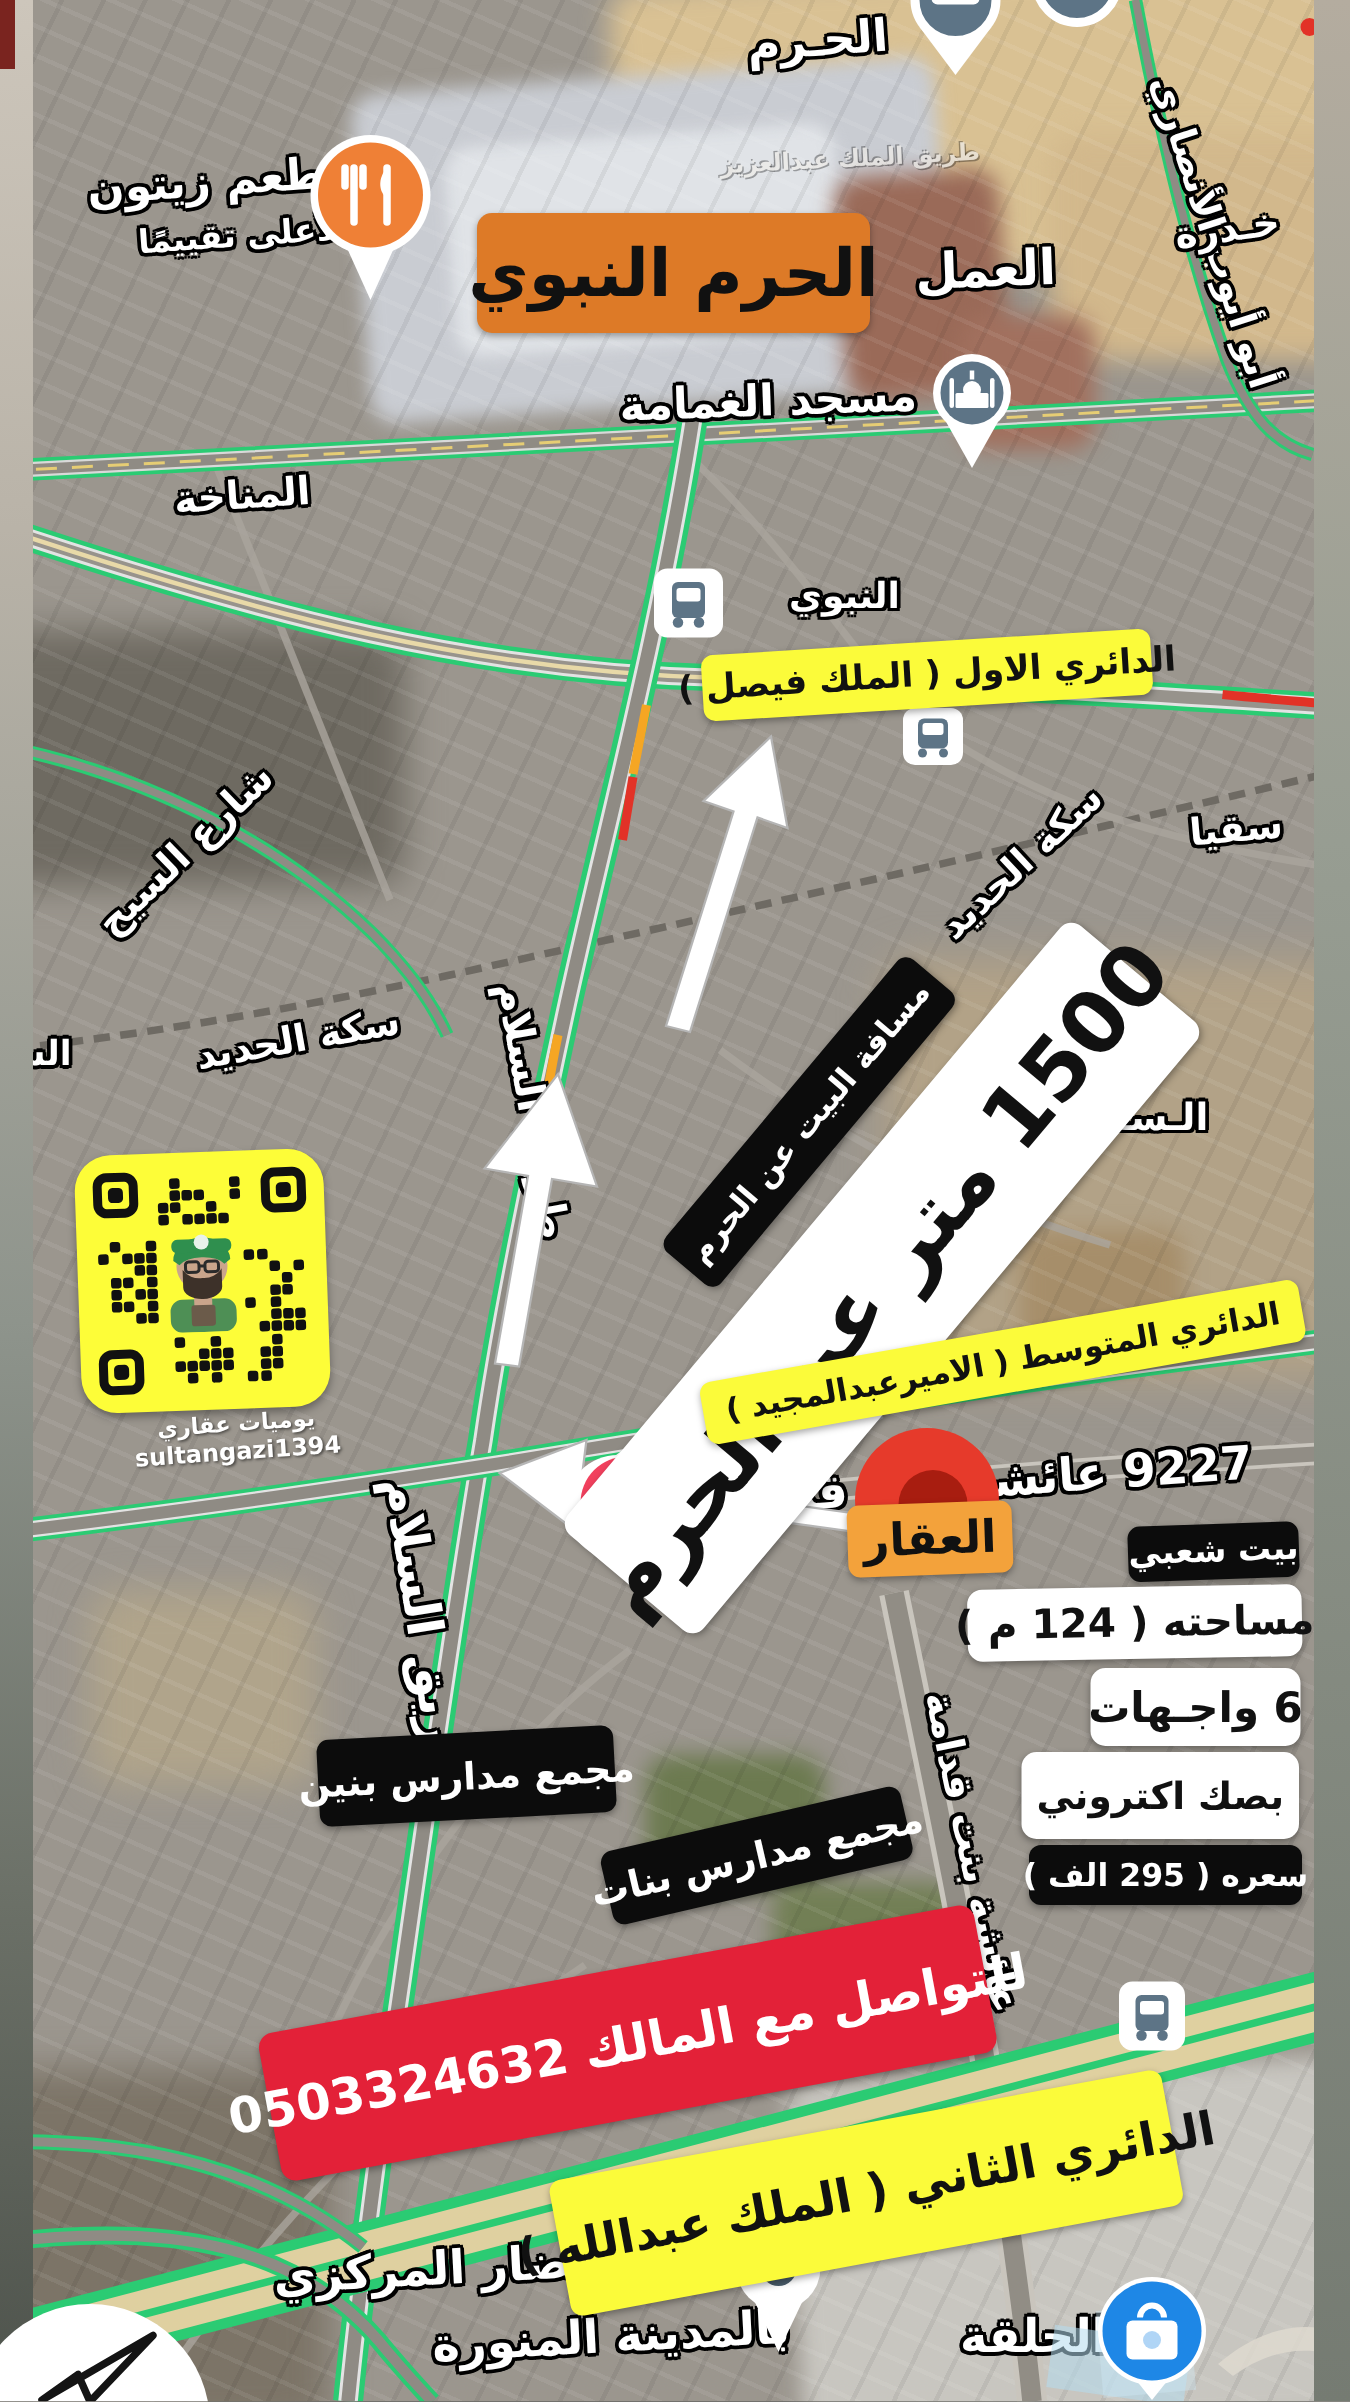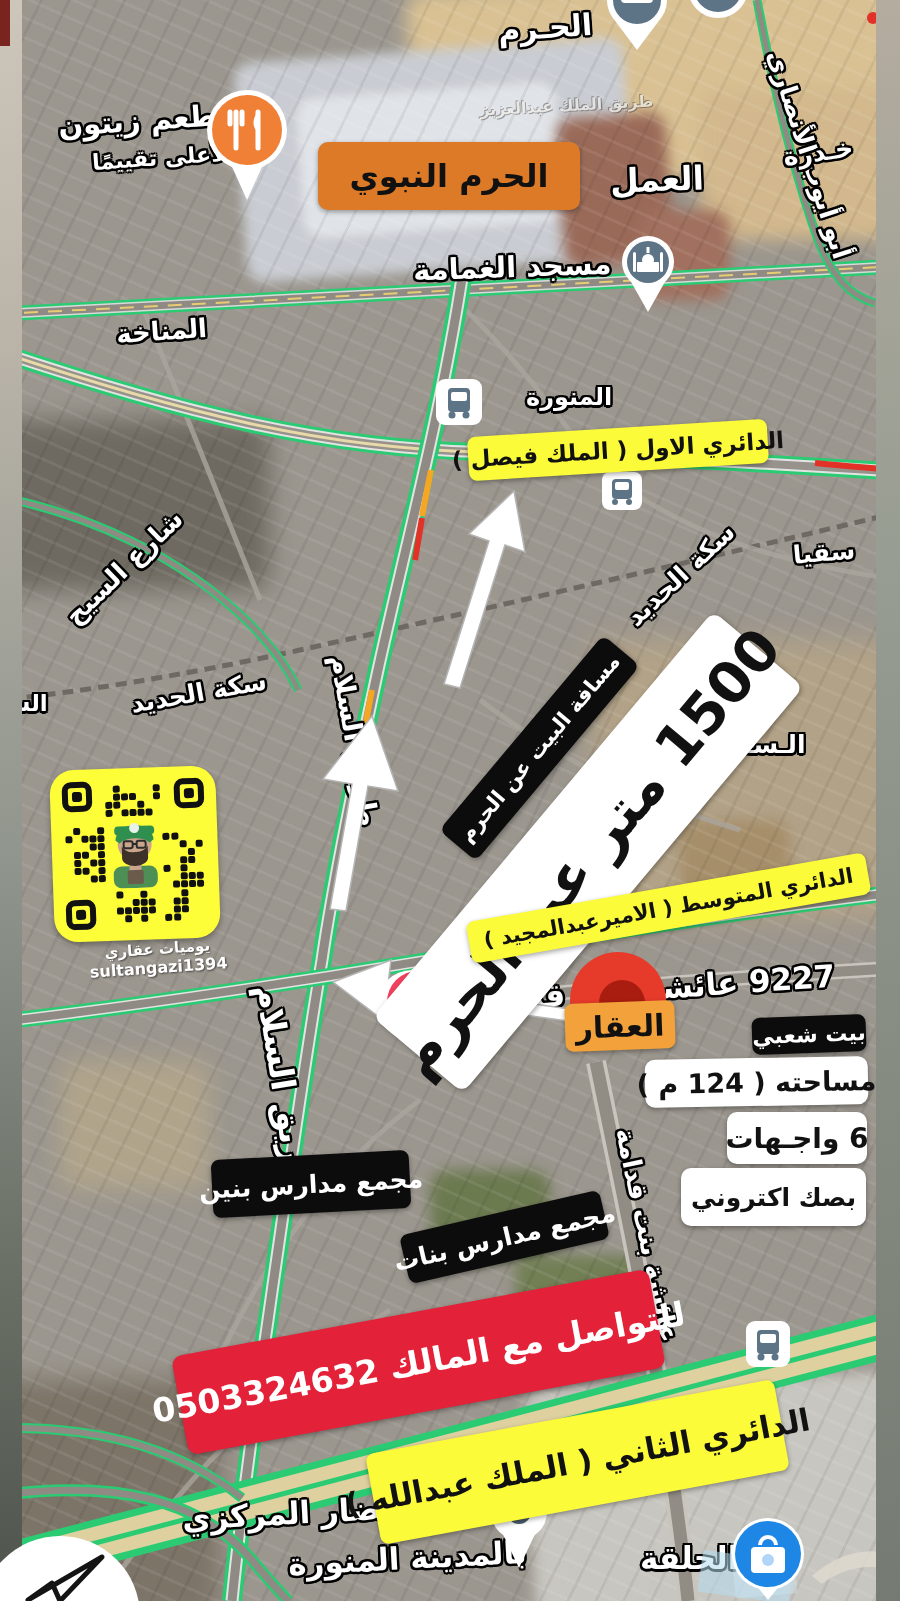--- a/index.html
+++ b/index.html
@@ -115,21 +115,21 @@
 
   <div class="mlabel" style="left:498px;top:10px;font-size:30px;transform:rotate(-4deg);">الحـرم</div>
   <div class="mlabel" style="left:700px;top:140px;font-size:25px;transform:rotate(72deg);transform-origin:center;">أبو أيوب الأنصاري</div>
   <div class="mlabel" style="left:58px;top:103px;font-size:29px;transform:rotate(-4deg);">مطعم زيتون</div>
   <div class="mlabel" style="left:92px;top:145px;font-size:22px;transform:rotate(-4deg);">الأعلى تقييمًا</div>
   <div class="mlabel faint" style="left:480px;top:96px;font-size:16px;transform:rotate(-3deg);color:#efede9;">طريق الملك عبدالعزيز</div>
   <div class="mlabel" style="left:610px;top:160px;font-size:33px;transform:rotate(-2deg);">العمل</div>
   <div class="mlabel" style="left:783px;top:138px;font-size:25px;transform:rotate(-8deg);">خـدرة</div>
   <div class="mlabel" style="left:413px;top:250px;font-size:29px;transform:rotate(-2deg);">مسجد الغمامة</div>
   <div class="mlabel" style="left:116px;top:316px;font-size:26px;transform:rotate(-4deg);">المناخة</div>
-  <div class="mlabel" style="left:526px;top:383px;font-size:24px;">المنورة</div>
+  <div class="mlabel" style="left:526px;top:383px;font-size:24px;">النبوي</div>
   <div class="mlabel" style="left:793px;top:538px;font-size:25px;transform:rotate(-5deg);">سقيا</div>
   <div class="mlabel" style="left:612px;top:560px;font-size:25px;transform:rotate(-43deg);">سكة الحديد</div>
   <div class="mlabel" style="left:48px;top:552px;font-size:26px;transform:rotate(-44deg);">شارع السيح</div>
   <div class="mlabel" style="left:130px;top:678px;font-size:25px;transform:rotate(-10deg);">سكة الحديد</div>
   <div class="mlabel" style="left:-8px;top:690px;font-size:23px;">الســ</div>
   <div class="mlabel" style="left:268px;top:725px;font-size:27px;letter-spacing:6px;transform:rotate(80deg);">طريق السلام</div>
   <div class="mlabel" style="left:716px;top:730px;font-size:25px;">الـسقيا</div>
   <div class="mlabel" style="left:178px;top:1070px;font-size:33px;letter-spacing:9px;transform:rotate(81deg);">طريق السلام</div>
   <div class="mlabel" style="left:478px;top:970px;font-size:31px;transform:rotate(-4deg);">9227 عائشة بنت قدامة</div>
   <div class="mlabel" style="left:538px;top:1220px;font-size:26px;letter-spacing:4px;transform:rotate(78deg);">عائشة بنت قدامة</div>
@@ -232,30 +232,31 @@
     <g>
       <polygon points="752,1580 784,1580 768,1600" fill="#fff"></polygon>
       <circle cx="768" cy="1554" r="36" fill="#fff"></circle>
       <circle cx="768" cy="1554" r="33" fill="#1e87e6"></circle>
       <path d="M760,1545 a8,8 0 0 1 16,0" fill="none" stroke="#fff" stroke-width="4"></path>
       <rect x="751" y="1547" width="34" height="26" rx="4" fill="#fff"></rect>
       <circle cx="768" cy="1560" r="6" fill="#1e87e6" opacity=".35"></circle>
     </g>
   </svg>
 
-  <div class="box orange" style="left:318px;top:142px;width:262px;height:68px;font-size:32px;">الحرم النبوي</div>
+  <div class="box orange" style="left:318px;top:142px;width:262px;height:80px;font-size:44px;">الحرم النبوي</div>
   <div class="box yellow" style="left:468px;top:428px;width:300px;height:44px;font-size:23px;transform:rotate(-3.5deg);">الدائري الاول ( الملك فيصل )</div>
   <div class="box blackb" style="left:412px;top:724px;width:255px;height:48px;font-size:21px;transform:rotate(-50deg);">مسافة البيت عن الحرم</div>
   <div class="box whiteb" style="left:323px;top:793px;width:530px;height:118px;font-size:57px;transform:rotate(-50deg);">1500 متر عن الحرم</div>
   <div class="box yellow" style="left:466px;top:887px;width:405px;height:42px;font-size:21px;transform:rotate(-10deg);">الدائري المتوسط ( الاميرعبدالمجيد )</div>
   <div class="box orangeL" style="left:565px;top:1002px;width:110px;height:48px;font-size:30px;transform:rotate(-2deg);">العقار</div>
   <div class="box blackb" style="left:752px;top:1016px;width:114px;height:37px;font-size:22px;transform:rotate(-2deg);">بيت شعبي</div>
   <div class="box whiteb" style="left:645px;top:1058px;width:223px;height:48px;font-size:27px;transform:rotate(-1deg);">مساحته ( 124 م )</div>
   <div class="box whiteb" style="left:727px;top:1112px;width:140px;height:52px;font-size:28px;">6 واجـهات</div>
   <div class="box whiteb" style="left:681px;top:1168px;width:185px;height:58px;font-size:25px;">بصك اكتروني</div>
+  <div class="box blackb" style="left:686px;top:1230px;width:182px;height:40px;font-size:21px;">سعره ( 295 الف )</div>
   <div class="box blackb" style="left:212px;top:1155px;width:198px;height:58px;font-size:25px;transform:rotate(-3deg);">مجمع مدارس بنين</div>
   <div class="box blackb" style="left:402px;top:1212px;width:205px;height:50px;font-size:25px;transform:rotate(-13deg);">مجمع مدارس بنات</div>
   <div class="box redb" style="left:176px;top:1312px;width:485px;height:100px;font-size:33px;transform:rotate(-10.5deg);">للتواصل مع المالك 0503324632</div>
   <div class="box yellow" style="left:370px;top:1416px;width:415px;height:92px;font-size:31px;transform:rotate(-10.5deg);">الدائري الثاني ( الملك عبدالله )</div>
 
   <div id="qr">
     <div class="finder" style="left:12px;top:12px;"></div>
     <div class="finder" style="right:12px;top:12px;"></div>
     <div class="finder" style="left:12px;bottom:12px;"></div>
     <div id="qrdots">

